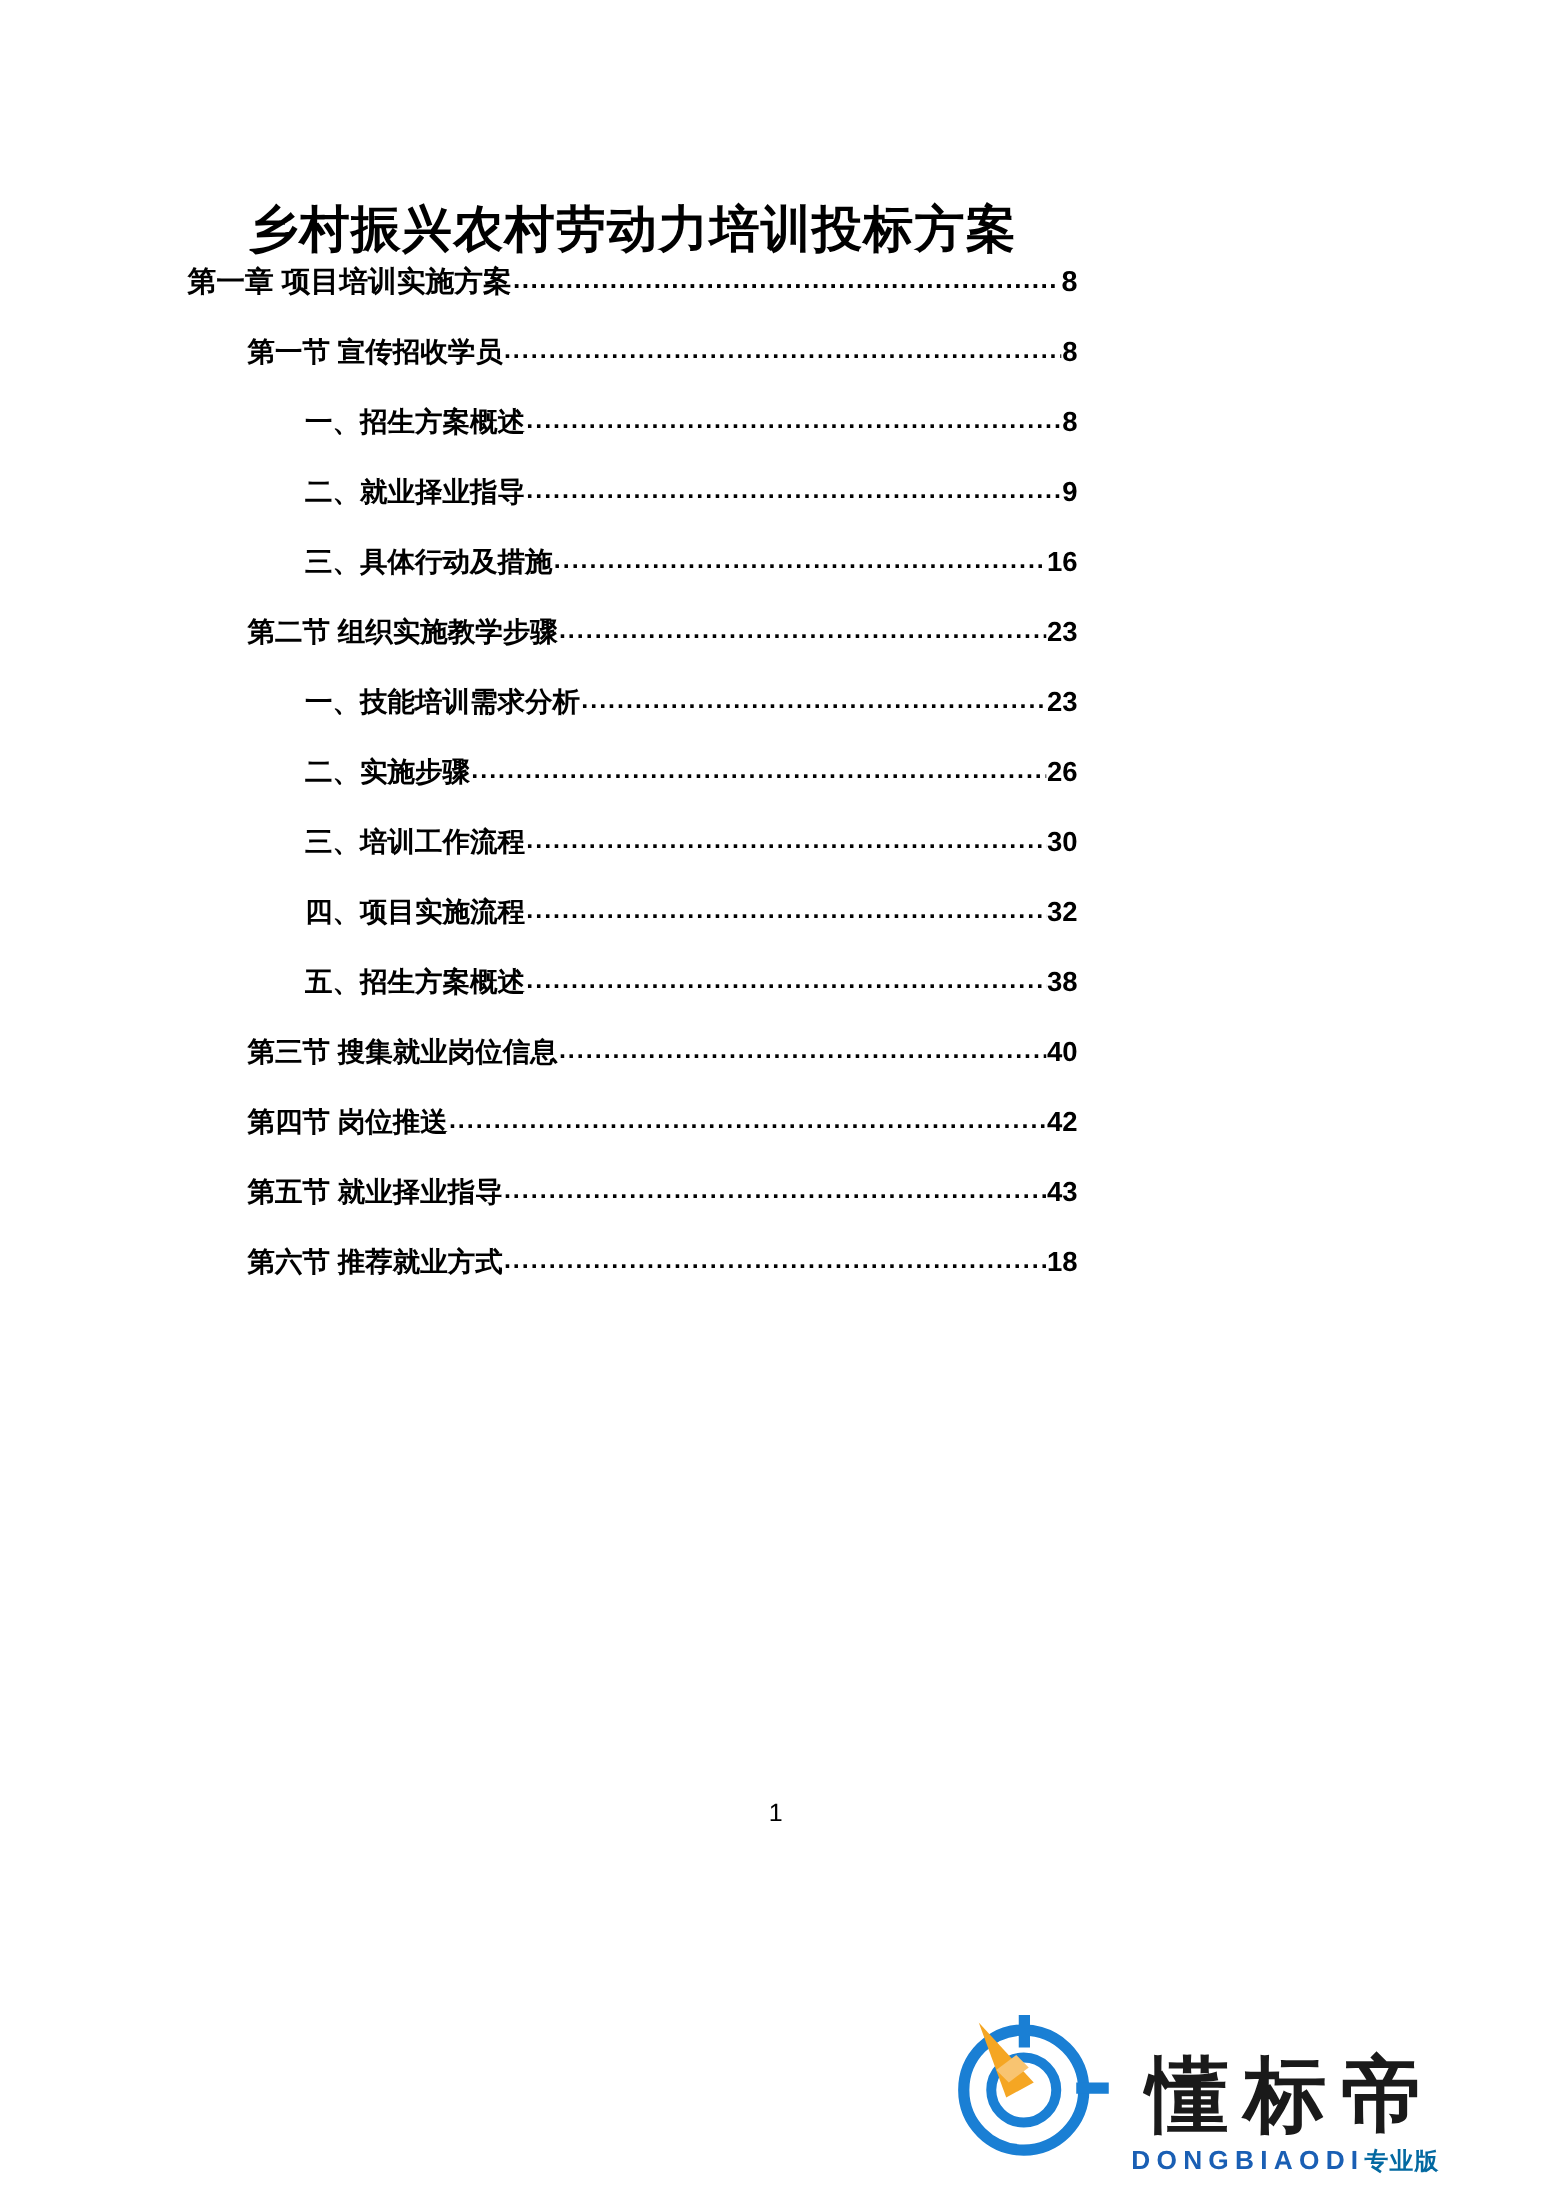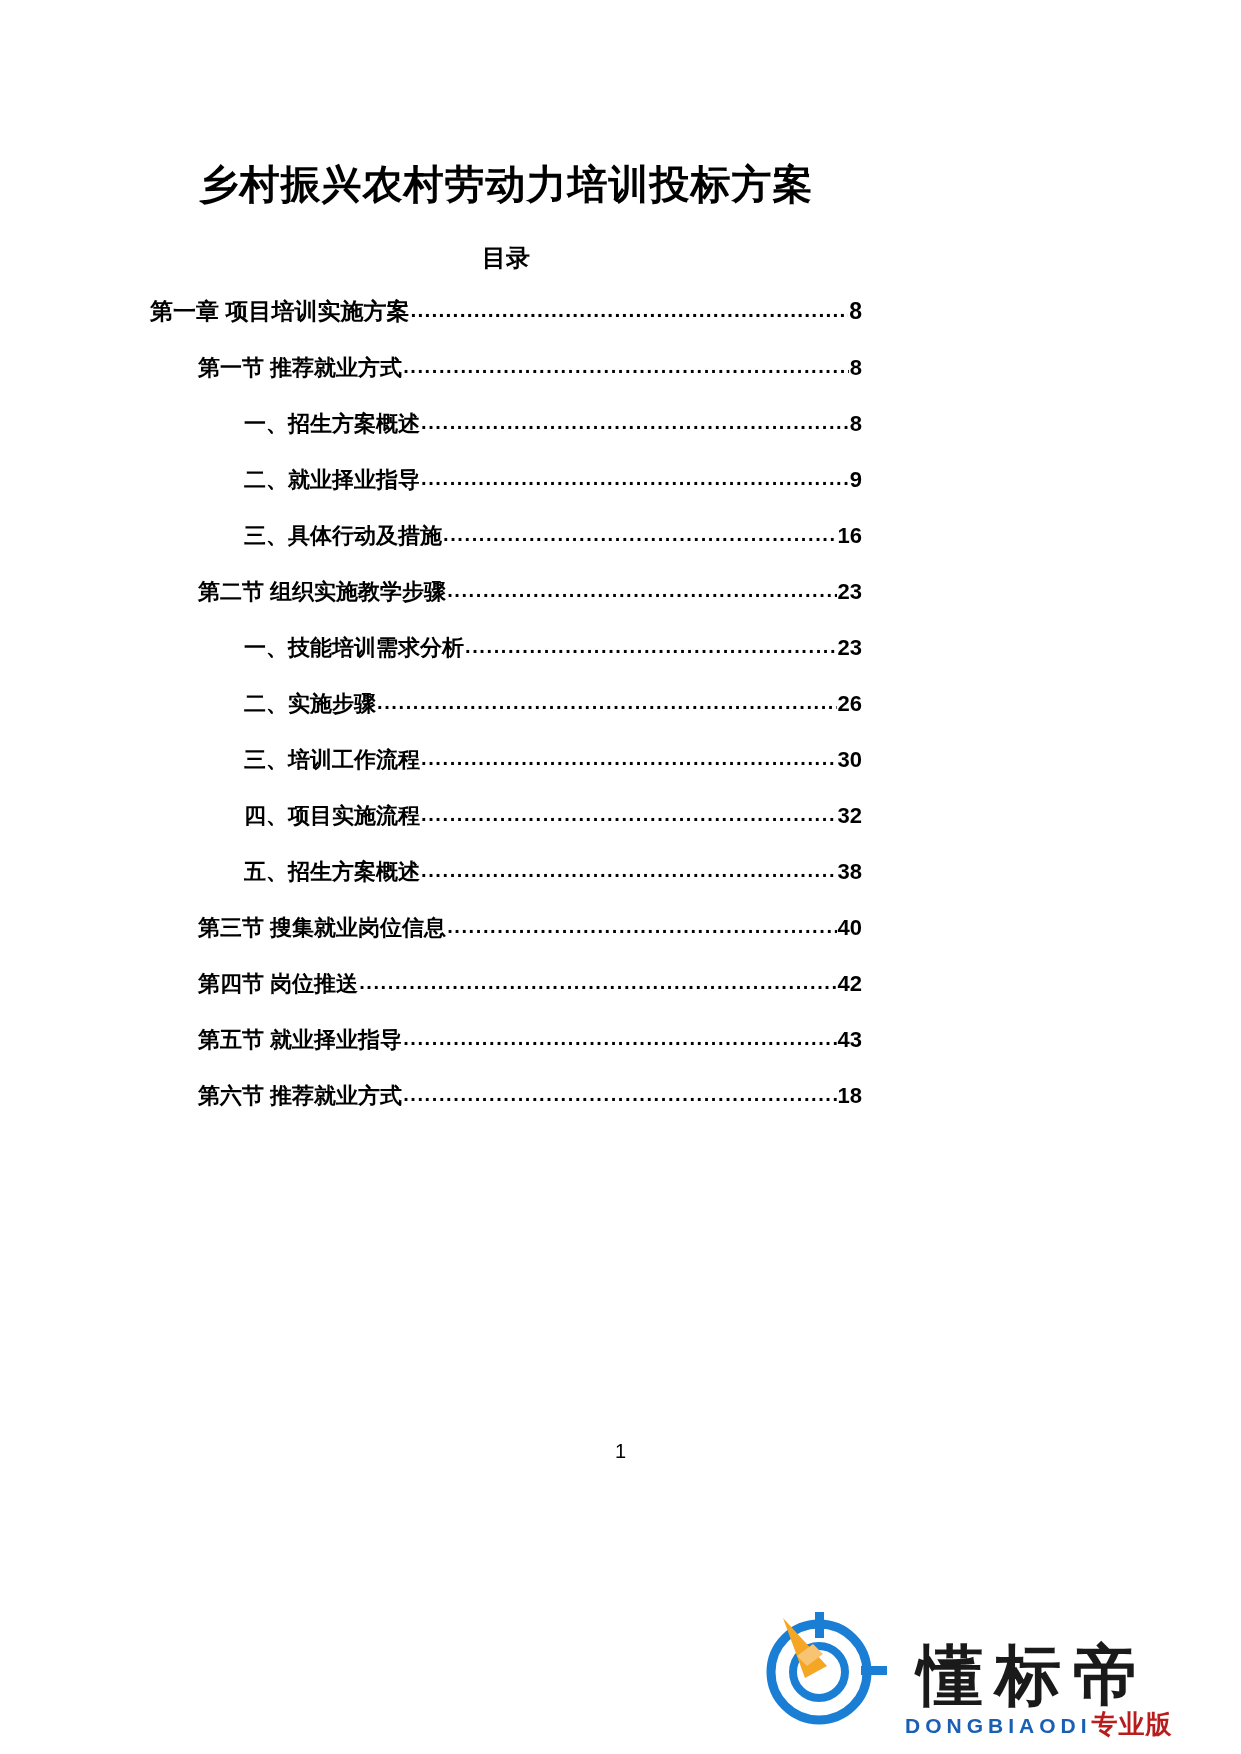--- a/index.html
+++ b/index.html
@@ -131,44 +131,43 @@
   .wm-sub {
     position: absolute;
     left: 152px;
     bottom: 6px;
     font-size: 21px;
     letter-spacing: 5px;
     color: #1a5fb4;
     font-weight: bold;
   }
   .wm-sub .pro {
-    color: #b91c1c;
+    color: #0369a1;
     letter-spacing: 1px;
-    font-size: 26px;
+    font-size: 19px;
   }
 </style>
 </head>
 <body>
 
 <div class="page">
 
   <div class="doc-title">乡村振兴农村劳动力培训投标方案</div>
 
-  <div class="toc-heading">目录</div>
 
   <div class="toc">
 
     <div class="toc-row lvl1">
       <span class="label">第一章 项目培训实施方案</span>
       <span class="dots">................................................................................................................</span>
       <span class="page-num">8</span>
     </div>
 
     <div class="toc-row lvl2">
-      <span class="label">第一节 推荐就业方式</span>
+      <span class="label">第一节 宣传招收学员</span>
       <span class="dots">................................................................................................................</span>
       <span class="page-num">8</span>
     </div>
 
     <div class="toc-row lvl3">
       <span class="label">一、招生方案概述</span>
       <span class="dots">................................................................................................................</span>
       <span class="page-num">8</span>
     </div>
 

